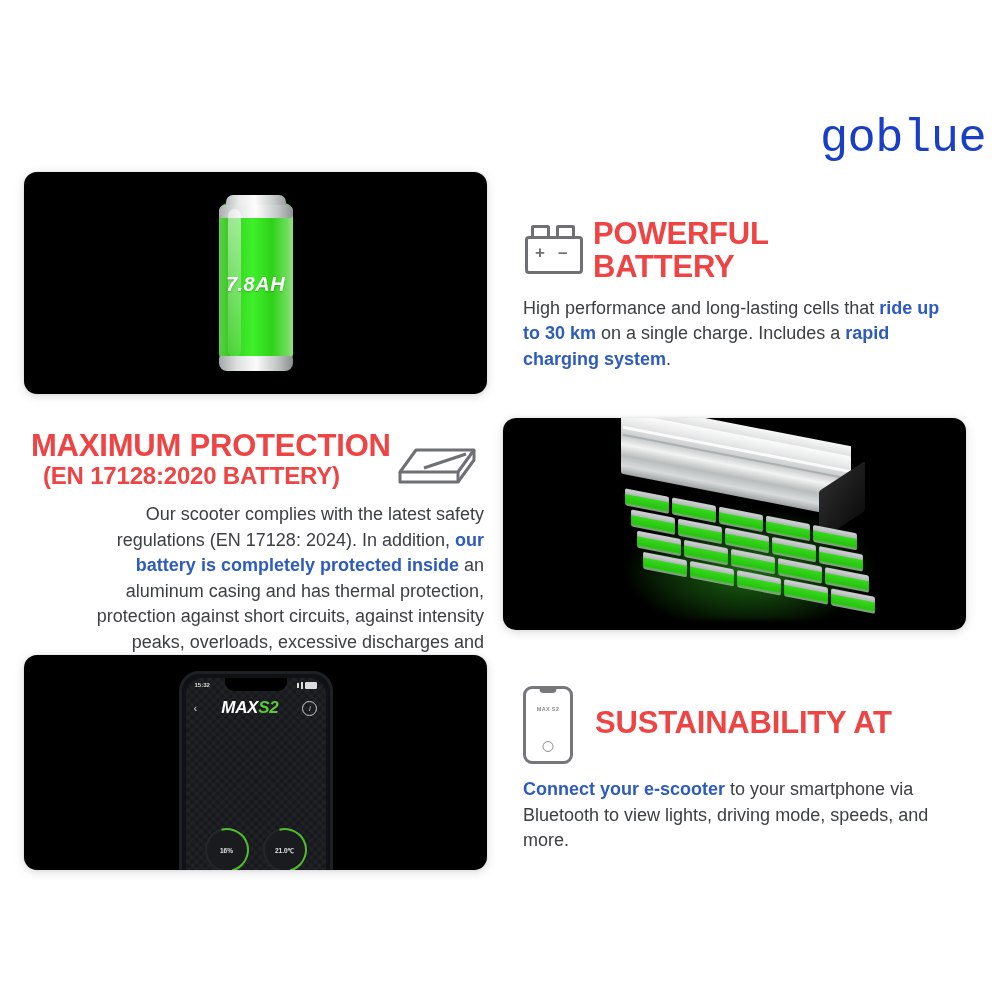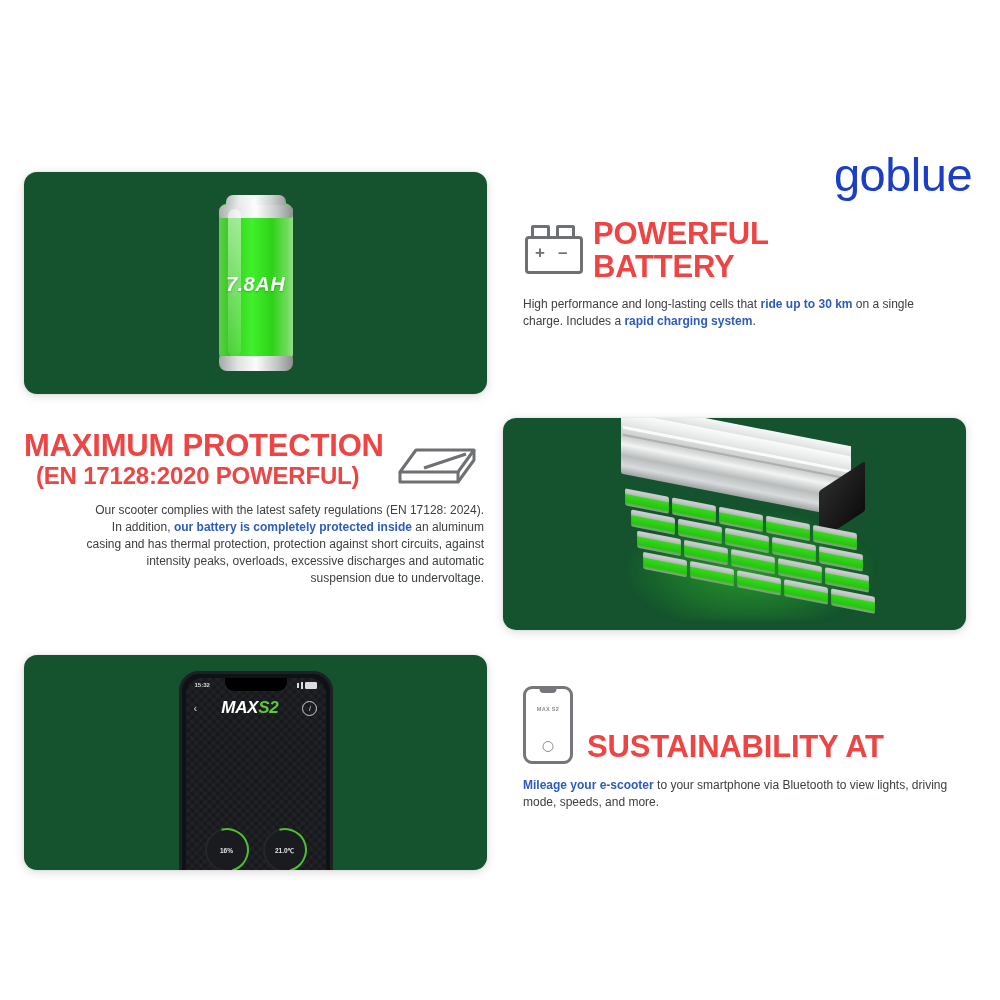--- a/index.html
+++ b/index.html
@@ -11,26 +11,26 @@
     position:relative;
     -webkit-font-smoothing:antialiased;
   }
   .stage{position:absolute;inset:0;}
 
   
   .logo{
     position:absolute;left:828px;top:110px;width:150px;height:56px;
     display:flex;align-items:center;justify-content:center;
     font-size:47px;font-weight:400;letter-spacing:-0.5px;
-    color:#1a3fc4;font-family:Liberation Sans, sans-serif;margin-top:36px;
+    color:#1a3fc4;font-family:Liberation Mono, monospace;
   }
 
   
   .card{
-    position:absolute;background:#14532d;border-radius:13px;
+    position:absolute;background:#000000;border-radius:13px;
     box-shadow:0 2px 10px rgba(120,120,125,0.28), 0 0 2px rgba(120,120,125,0.20);
     overflow:hidden;
   }
 
   
   #card-battery{left:24px;top:172px;width:463px;height:222px;}
   .cellwrap{position:absolute;left:50%;top:50%;transform:translate(-50%,-50%);
             width:74px;height:176px;}
   .cell-body{
     position:absolute;left:0;top:8px;width:74px;height:160px;border-radius:9px;
@@ -146,45 +146,45 @@
      border:2px solid transparent;border-top-color:#4fbd2e;border-right-color:#4fbd2e;transform:rotate(30deg);}
   .gval{font-size:6.5px;color:#e4e4e4;font-weight:bold;}
 
   
   .block{position:absolute;}
   .head{
     color:#ef4444;font-weight:bold;font-size:31px;line-height:1.06;letter-spacing:-0.2px;
     font-family:"Liberation Sans", sans-serif;
   }
   .head .sub{font-size:24px;display:block;}
-  .para{color:#3c4043;font-size:12px;line-height:1.42;}
+  .para{color:#3c4043;font-size:18px;line-height:1.42;}
   .para .hl{color:#2d5bbf;font-weight:bold;}
 
   
   #blk-battery{left:523px;top:218px;width:420px;}
   #blk-battery .headrow{display:flex;align-items:flex-start;gap:14px;}
   #blk-battery .para{margin-top:12px;}
 
   .ic-carbatt{width:56px;height:46px;flex:0 0 56px;position:relative;margin-top:6px;}
   .cb-body{position:absolute;left:2px;top:12px;width:52px;height:32px;border:3px solid #6e7073;border-radius:4px;}
   .cb-t1,.cb-t2{position:absolute;top:1px;width:13px;height:11px;border:3px solid #6e7073;border-bottom:none;border-radius:3px 3px 0 0;}
   .cb-t1{left:8px;}.cb-t2{left:33px;}
   .cb-p,.cb-m{position:absolute;color:#6e7073;font-size:17px;font-weight:bold;line-height:1;top:20px;}
   .cb-p{left:12px;}.cb-m{left:35px;}
 
   
   #blk-protect{left:24px;top:430px;width:460px;}
-  #blk-protect .head{text-align:left;}
+  #blk-protect .head{text-align:left;margin-left:7px;}
   #blk-protect .head .sub{padding-left:12px;}
   #blk-protect .para{margin-top:14px;text-align:right;padding-left:60px;}
   .ic-bar{position:absolute;right:4px;top:10px;width:86px;height:50px;}
 
   
   #blk-sustain{left:523px;top:682px;width:425px;}
-  #blk-sustain .headrow{display:flex;align-items:flex-end;gap:14px;}
+  #blk-sustain .headrow{display:flex;align-items:center;gap:22px;}
   #blk-sustain .para{margin-top:13px;}
   .ic-phone{width:44px;height:72px;flex:0 0 44px;border:3px solid #75777a;border-radius:9px;position:relative;margin-top:4px;}
   .ic-phone .nch{position:absolute;left:50%;top:-1px;transform:translateX(-50%);width:17px;height:5px;
       background:#75777a;border-radius:0 0 4px 4px;}
   .ic-phone .tx{position:absolute;left:0;right:0;top:17px;text-align:center;font-size:5.5px;color:#8a8c8f;font-weight:bold;letter-spacing:.3px;}
   .ic-phone .hm{position:absolute;left:50%;bottom:9px;transform:translateX(-50%);width:9px;height:9px;
       border:1.6px solid #8a8c8f;border-radius:50%;}
 </style>
 </head>
 <body>
@@ -225,21 +225,21 @@
     <svg class="ic-bar" viewBox="0 0 86 50">
       <g fill="none" stroke="#6e7073" stroke-width="3" stroke-linejoin="round">
         <path d="M22 10 L80 10 L64 32 L6 32 Z"></path>
         <path d="M6 32 L6 42 L64 42 L64 32"></path>
         <path d="M80 10 L80 20 L64 42"></path>
         <path d="M30 28 L72 14"></path>
       </g>
     </svg>
     <div class="head">
       <span>MAXIMUM PROTECTION</span>
-      <span class="sub">(EN 17128:2020 POWERFUL)</span>
+      <span class="sub">(EN 17128:2020 BATTERY)</span>
     </div>
     <div class="para"><span>Our scooter complies with the latest safety regulations (EN 17128: 2024). In addition, </span><span class="hl">our battery is completely protected inside</span><span> an aluminum casing and has thermal protection, protection against short circuits, against intensity peaks, overloads, excessive discharges and automatic suspension due to undervoltage.</span></div>
   </div>
 
   <div class="card" id="card-casing">
     <div class="casing-scene">
       <div class="pack-glow"></div>
       <div class="alu-top"></div>
       <div class="alu-tube"></div>
       <div class="alu-edge"></div>
@@ -319,16 +319,16 @@
     <div class="headrow">
       <div class="ic-phone">
         <div class="nch"></div>
         <div class="tx">MAX S2</div>
         <div class="hm"></div>
       </div>
       <div class="head">
         <span>SUSTAINABILITY AT</span><br>
       </div>
     </div>
-    <div class="para"><span class="hl">Mileage your e-scooter</span><span> to your smartphone via Bluetooth to view lights, driving mode, speeds, and more.</span></div>
+    <div class="para"><span class="hl">Connect your e-scooter</span><span> to your smartphone via Bluetooth to view lights, driving mode, speeds, and more.</span></div>
   </div>
 
 </div>
 
 </body></html>

